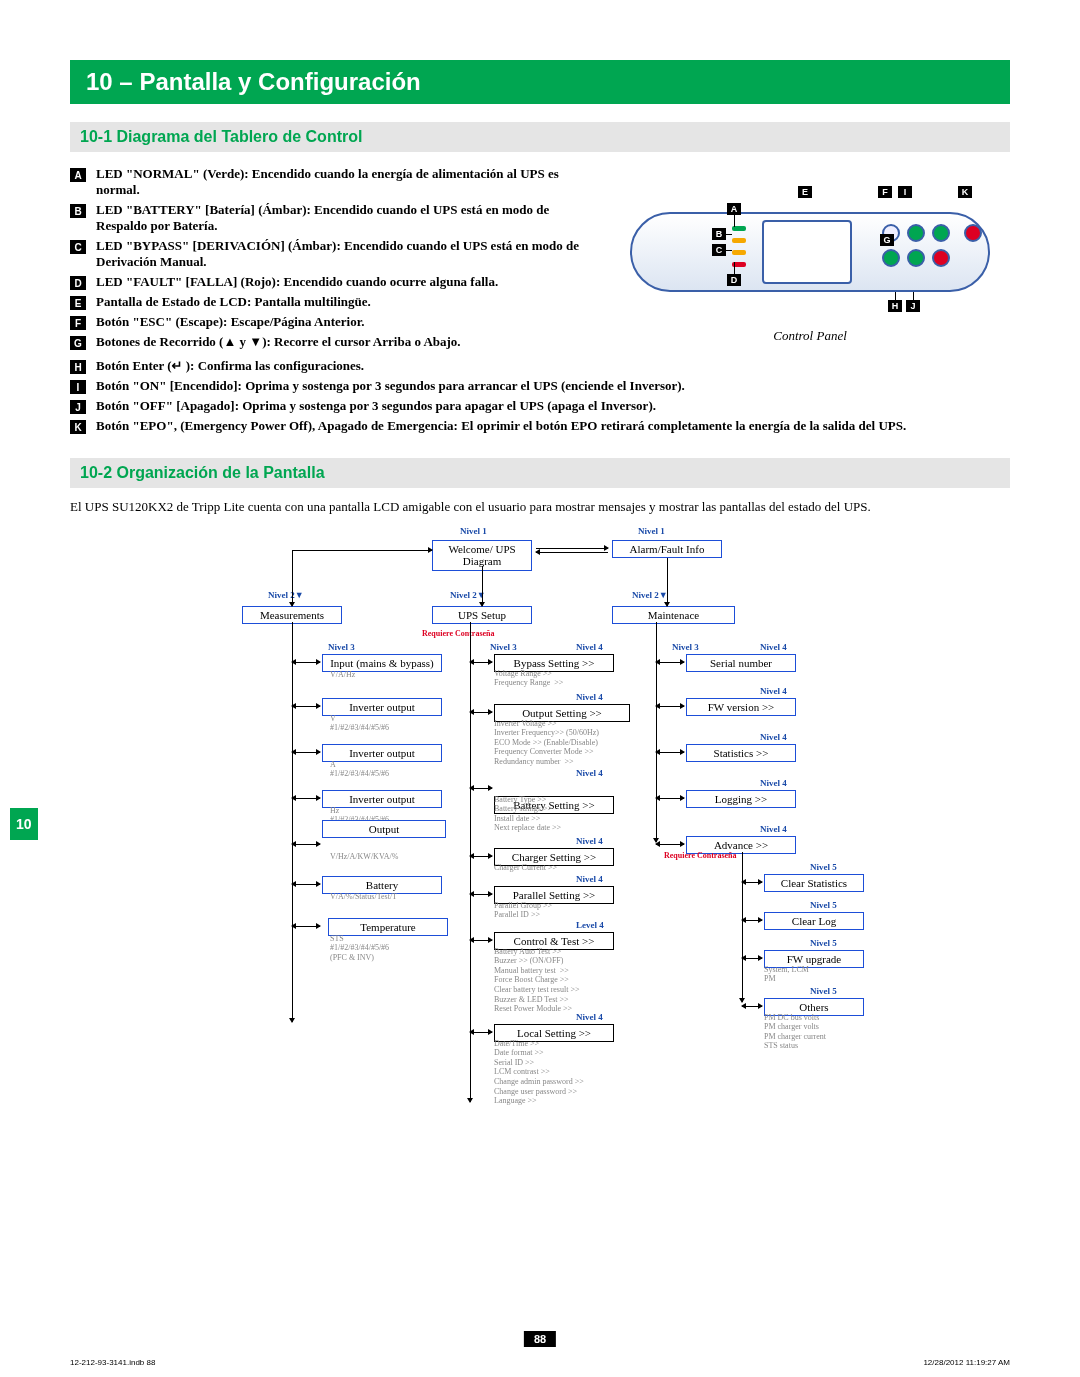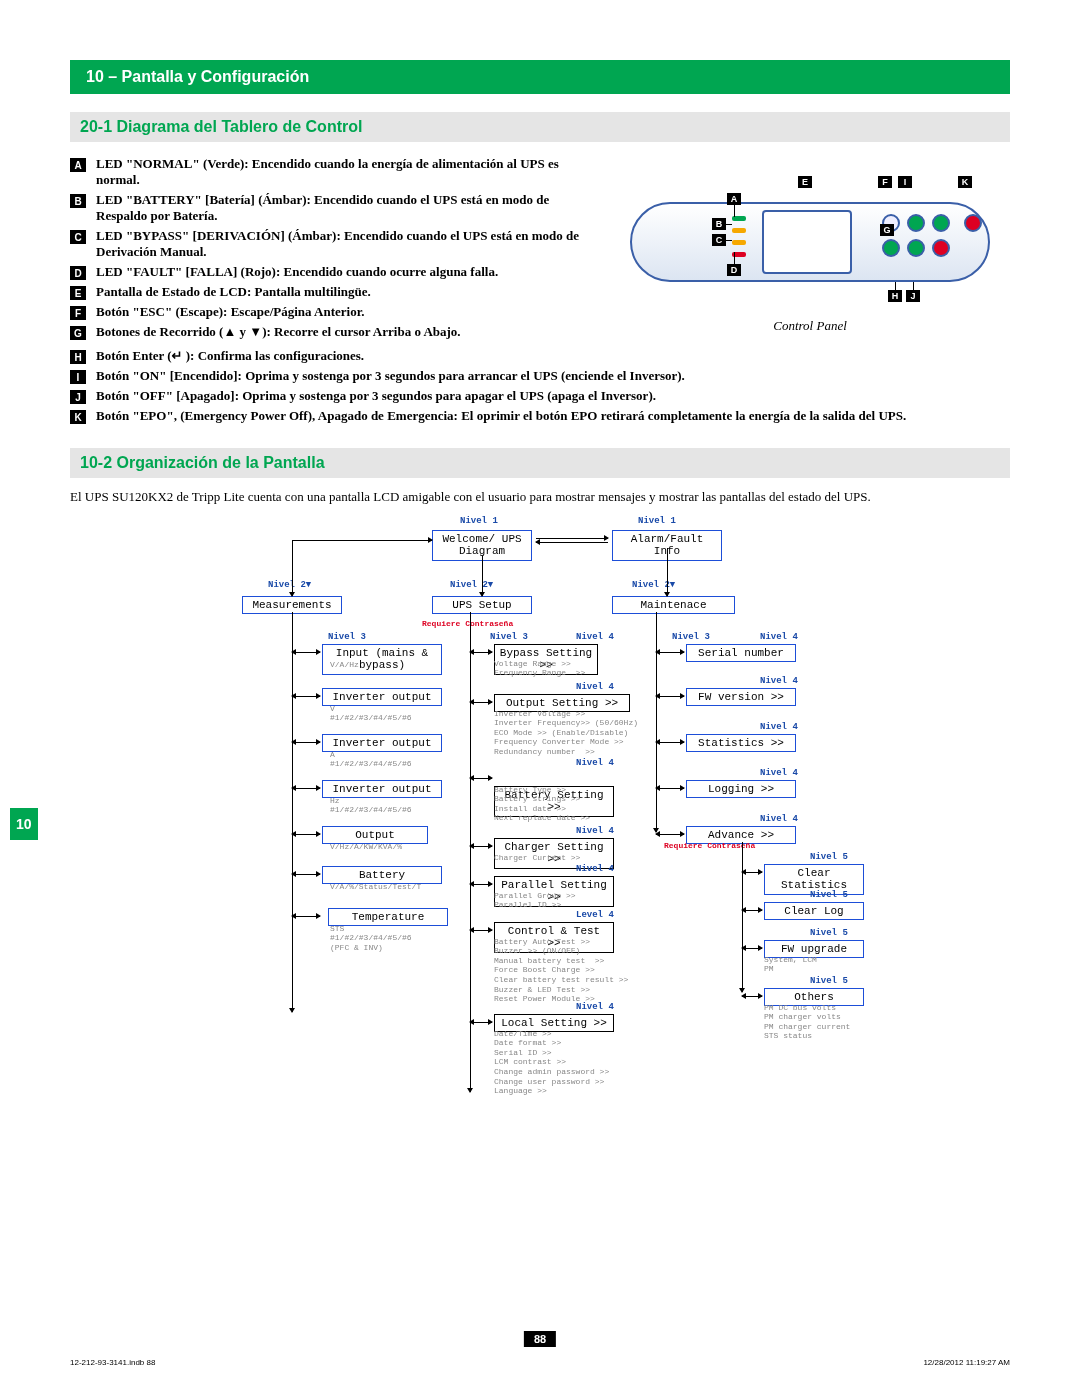--- a/index.html
+++ b/index.html
@@ -10,21 +10,21 @@
     width: 1080px;
     height: 1377px;
     position: relative;
     padding: 60px 70px 30px 70px;
   }
   .section-header {
     background: #00a651;
     color: #fff;
     font-family: Arial, sans-serif;
     font-weight: bold;
-    font-size: 16px;
+    font-size: 24px;
     padding: 8px 16px;
     margin-bottom: 18px;
   }
   .subsection-header {
     background: #e5e5e5;
     color: #00a651;
     font-family: Arial, sans-serif;
     font-weight: bold;
     font-size: 16px;
     padding: 6px 10px;
@@ -111,21 +111,21 @@
     position:absolute; width:14px;height:12px;background:#000;color:#fff;
     font-size:9px;font-weight:bold;display:flex;align-items:center;justify-content:center;
   }
   .cp-line { position:absolute; background:#000; }
   
   .flow-area {
     position: relative;
     width: 760px;
     height: 620px;
     margin: 0 auto;
-    font-family: Liberation Mono, monospace;
+    font-family: Liberation Serif, serif;
     font-size: 9px;
   }
   .fbox {
     position: absolute;
     border: 1px solid #1d4ed8;
     background: #fff;
     padding: 2px 4px;
     text-align: center;
     font-size: 11px;
     line-height: 1.15;
@@ -142,21 +142,21 @@
   .bulletline{position:absolute;height:1px;background:#000;}
   .bulletline::before{content:"";position:absolute;left:-1px;top:-3px;border-left:5px solid #000;border-top:3px solid transparent;border-bottom:3px solid transparent;transform:rotate(180deg);}
   .bulletline::after{content:"";position:absolute;right:-1px;top:-3px;border-left:5px solid #000;border-top:3px solid transparent;border-bottom:3px solid transparent;}
   .sublist{position:absolute;font-size:8px;color:#888;text-align:left;line-height:1.2;}
 </style>
 </head>
 <body>
 
 <div class="section-header">10 –  Pantalla y Configuración</div>
 
-<div class="subsection-header">20-1 Diagrama del Tablero de Control</div>
+<div class="subsection-header">10-1 Diagrama del Tablero de Control</div>
 
 <div class="content-row">
   <div class="left-col">
     <div class="item-line">
         <span class="badge">A</span>
         <span class="item-text bold">LED "NORMAL" (Verde): Encendido cuando la energía de alimentación al UPS es normal.</span>
       </div>
     <div class="item-line">
         <span class="badge">B</span>
         <span class="item-text bold">LED "BATTERY" [Batería] (Ámbar): Encendido cuando el UPS está en modo de Respaldo por Batería.</span>
@@ -283,40 +283,40 @@
   <div class="fbox" style="left:162px;top:218px;width:120px">Inverter output</div>
   <div class="sublist" style="left:170px;top:234px;white-space:pre">A
 #1/#2/#3/#4/#5/#6</div>
 
   <div class="bulletline" style="left:132px;top:272px;width:28px"></div>
   <div class="fbox" style="left:162px;top:264px;width:120px">Inverter output</div>
   <div class="sublist" style="left:170px;top:280px;white-space:pre">Hz
 #1/#2/#3/#4/#5/#6</div>
 
   <div class="bulletline" style="left:132px;top:318px;width:28px"></div>
-  <div class="fbox" style="left:162px;top:310px;width:106px">Output</div>
+  <div class="fbox" style="left:162px;top:294px;width:124px">Output</div>
   <div class="sublist" style="left:170px;top:326px">V/Hz/A/KW/KVA/%</div>
 
   <div class="bulletline" style="left:132px;top:358px;width:28px"></div>
   <div class="fbox" style="left:162px;top:350px;width:120px">Battery</div>
   <div class="sublist" style="left:170px;top:366px">V/A/%/Status/Test/T</div>
 
   <div class="bulletline" style="left:132px;top:400px;width:28px"></div>
   <div class="fbox" style="left:168px;top:392px;width:120px">Temperature</div>
   <div class="sublist" style="left:170px;top:408px;white-space:pre">STS
 #1/#2/#3/#4/#5/#6
 (PFC &amp; INV)</div>
 
   <div class="red" style="position:absolute;left:262px;top:104px;text-align:center;line-height:1">Requiere Contraseña</div>
   <div class="flabel blue" style="left:330px;top:116px">Nivel 3</div>
   <div class="flabel blue" style="left:416px;top:116px">Nivel 4</div>
   <div class="arrow-v" style="left:310px;top:96px;height:480px"></div>
 
   <div class="bulletline" style="left:310px;top:136px;width:22px"></div>
-  <div class="fbox setting" style="left:334px;top:128px;width:104px">Bypass Setting &gt;&gt;</div>
+  <div class="fbox setting" style="left:334px;top:128px;width:120px">Bypass Setting &gt;&gt;</div>
   <div class="sublist" style="left:334px;top:143px;white-space:pre">Voltage Range &gt;&gt;
 Frequency Range  &gt;&gt;</div>
 
   <div class="flabel blue" style="left:416px;top:166px">Nivel 4</div>
   <div class="bulletline" style="left:310px;top:186px;width:22px"></div>
   <div class="fbox setting" style="left:334px;top:178px;width:136px">Output Setting &gt;&gt;</div>
   <div class="sublist" style="left:334px;top:193px;white-space:pre">Inverter Voltage &gt;&gt;
 Inverter Frequency&gt;&gt; (50/60Hz)
 ECO Mode &gt;&gt; (Enable/Disable)
 Frequency Converter Mode &gt;&gt;

